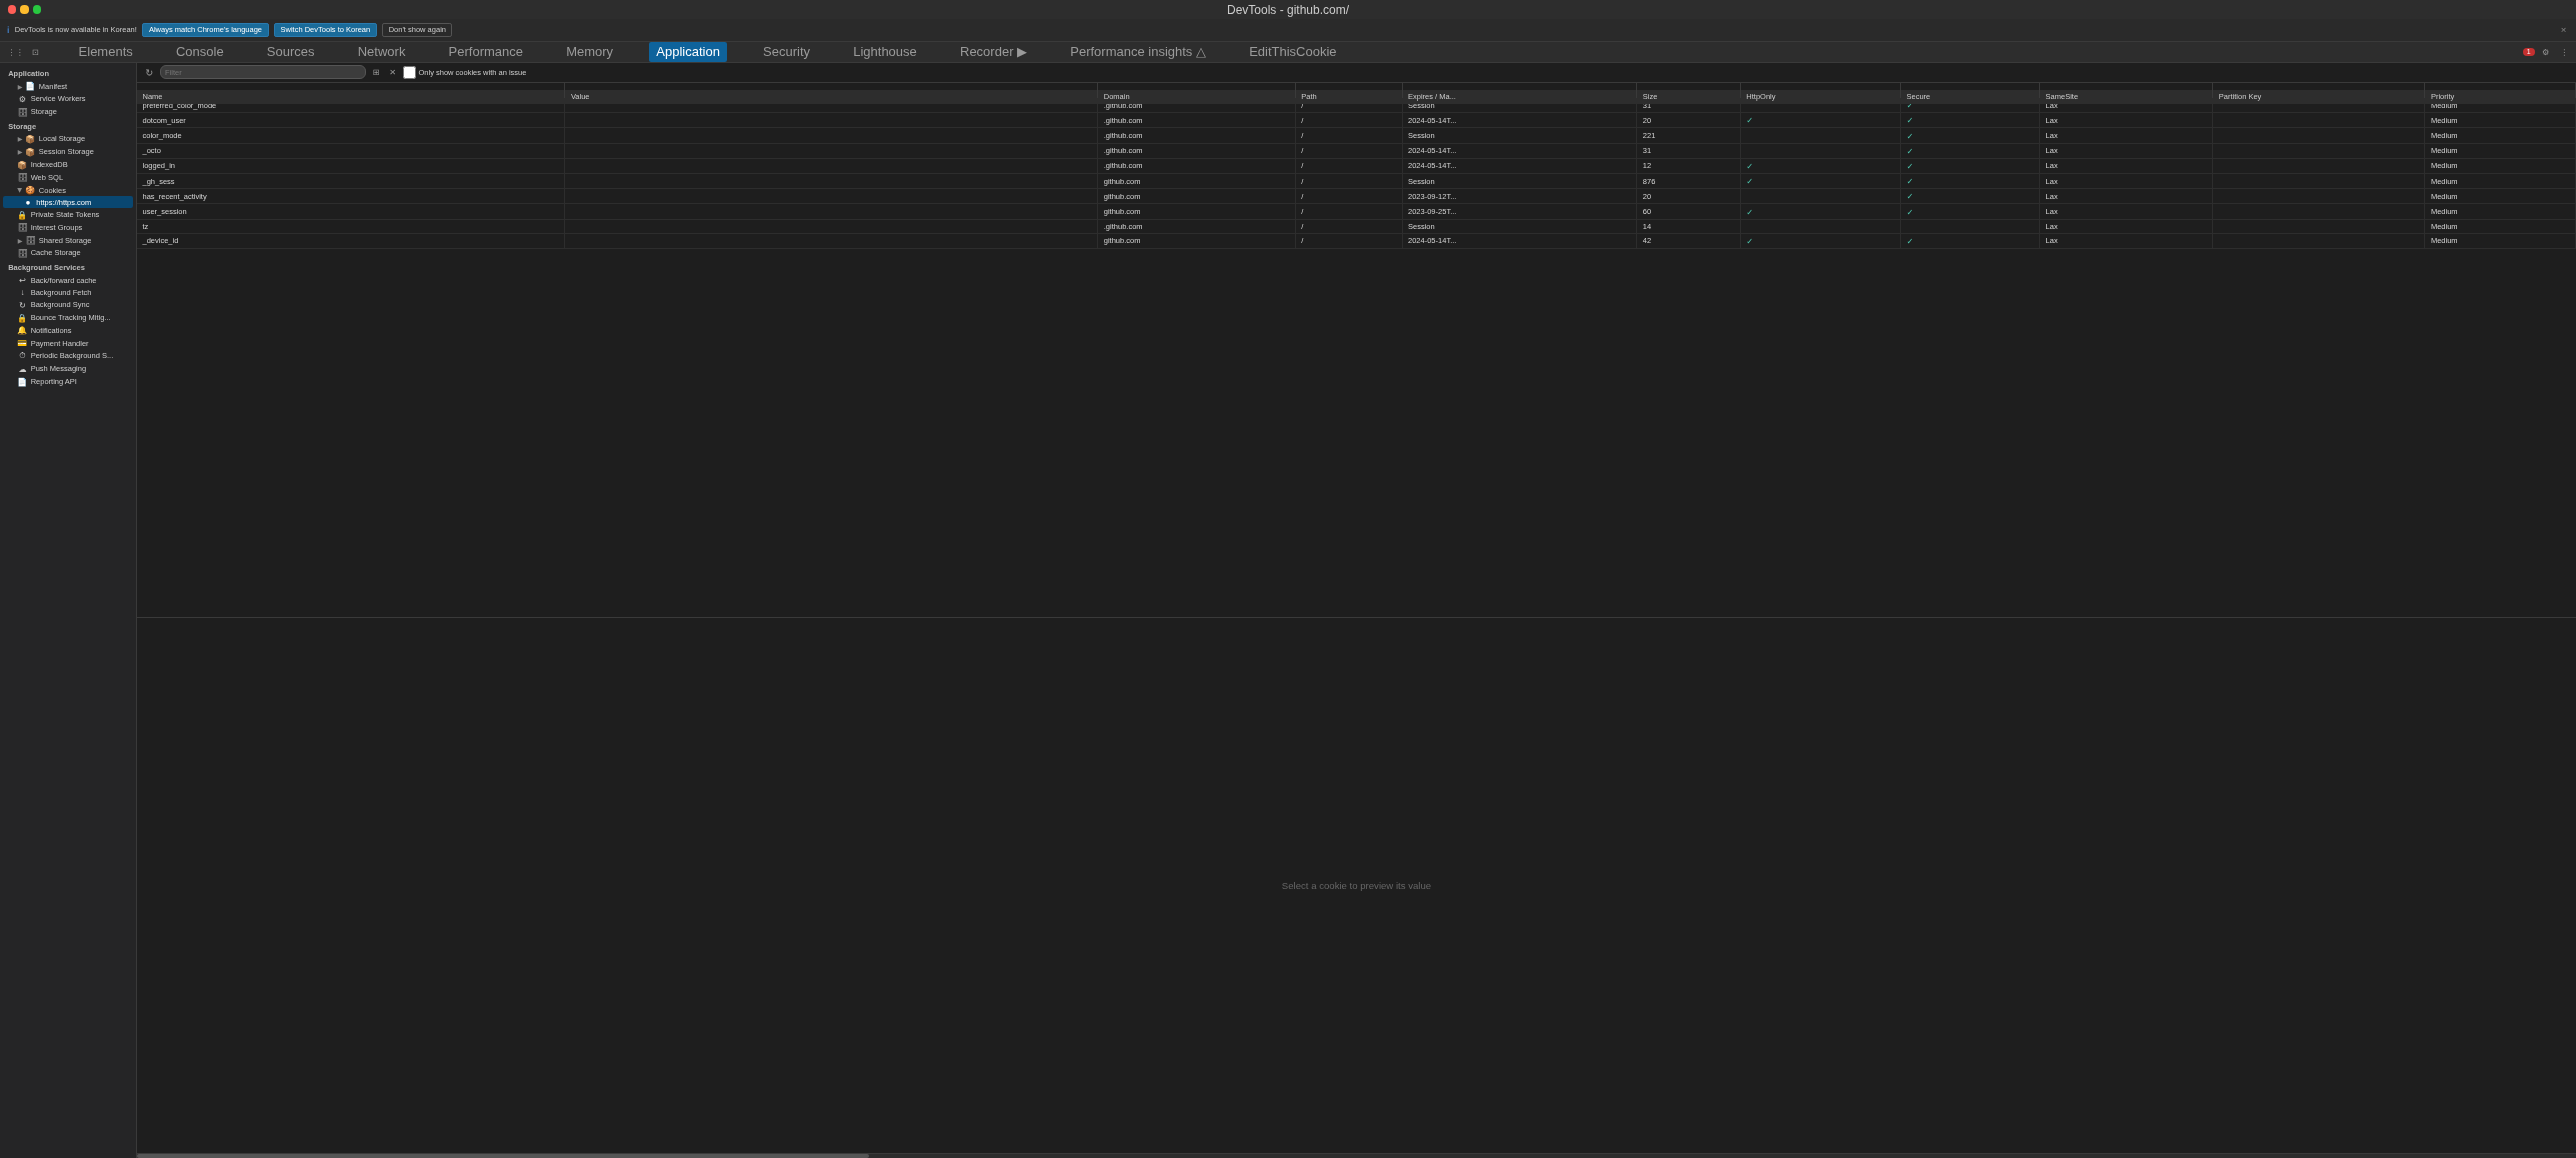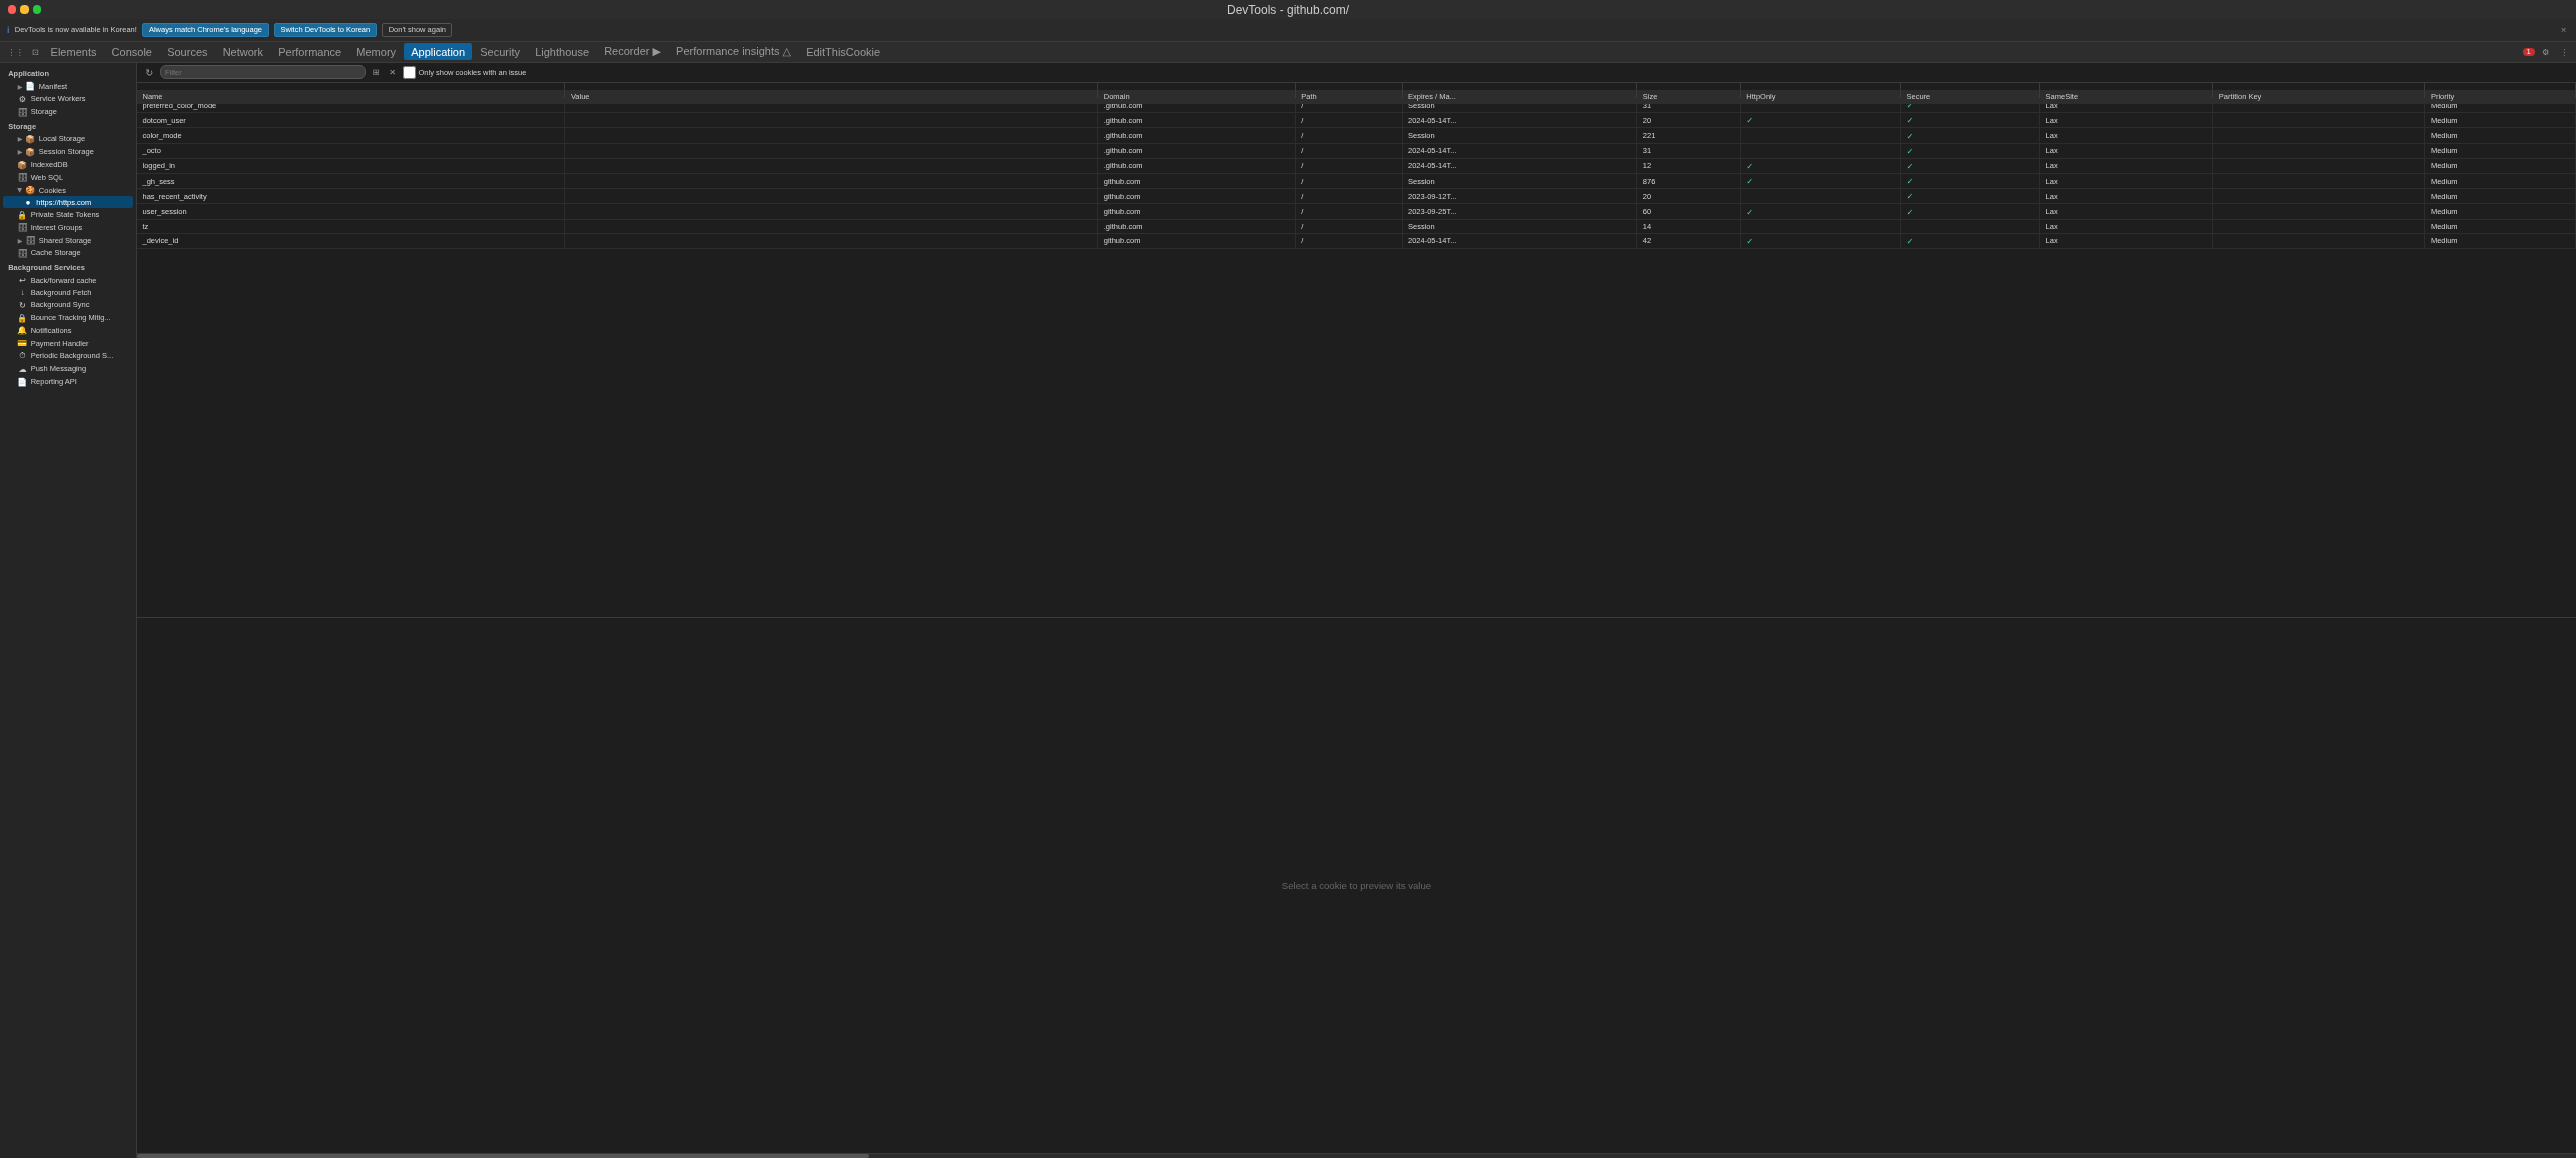--- a/index.html
+++ b/index.html
@@ -112,23 +112,24 @@
       padding: 2.1px 3.4px;
       font-size: 8.2px;
       border-radius: 2.1px;
     }
     .tab {
       background: none;
       border: none;
       color: #9a9a9a;
       cursor: pointer;
       padding: 2.7px 6.9px;
-      font-size: 11px;
+      font-size: 13px;
       border-radius: 2.1px;
       white-space: nowrap;
+      margin-left: 28px;
     }
     .tab.active {
       background: #0e639c;
       color: #ffffff;
     }
     .toolbar-spacer { flex: 1; }
     .toolbar-right {
       display: flex;
       align-items: center;
       gap: 4.1px;

